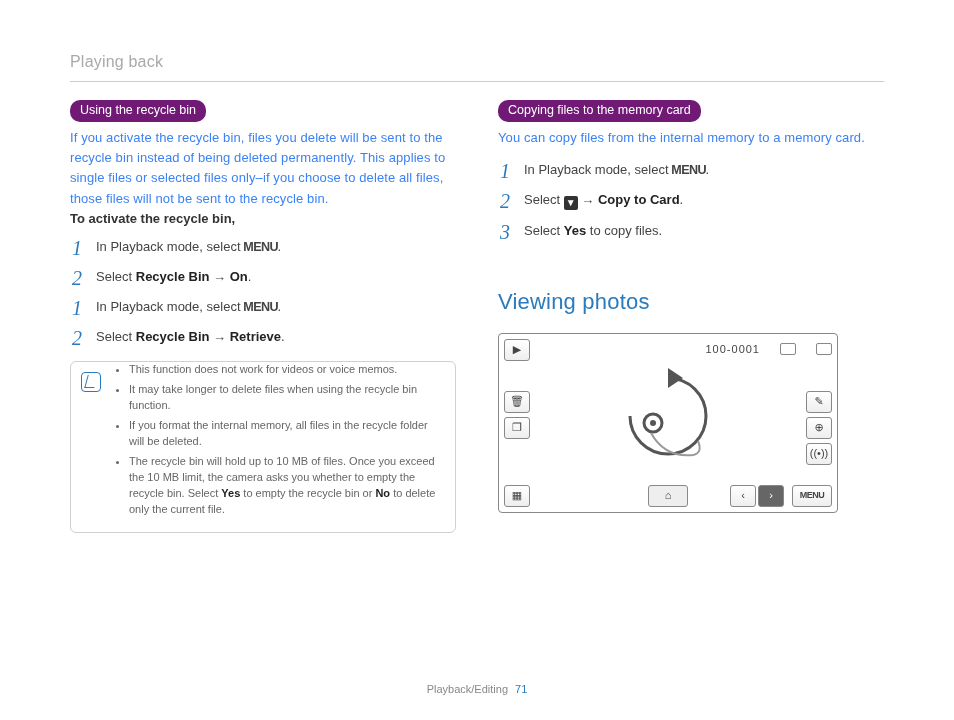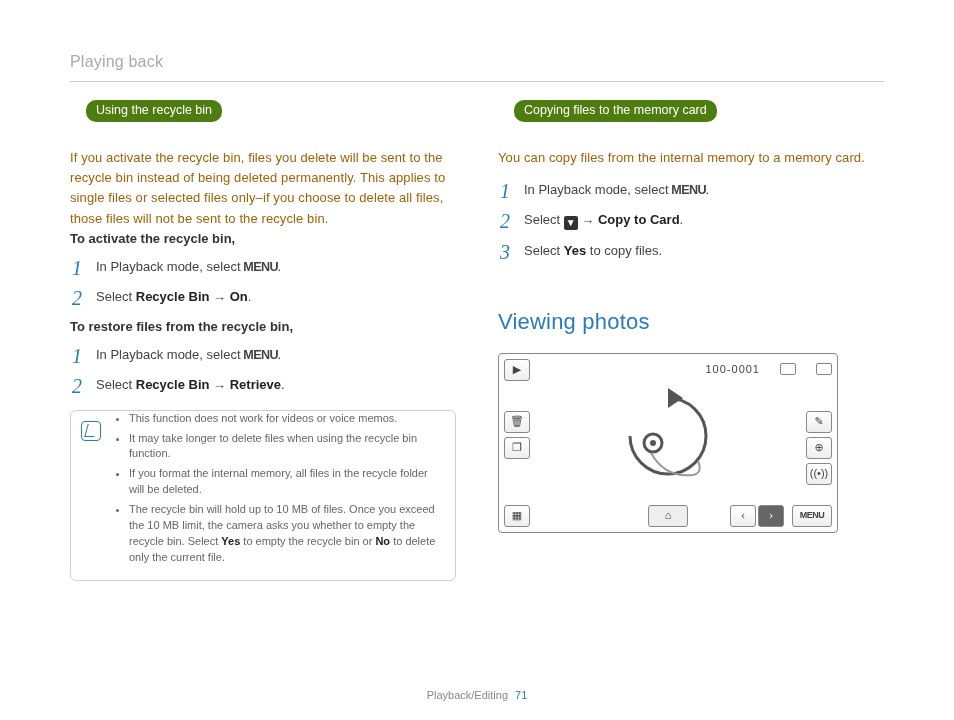--- a/index.html
+++ b/index.html
@@ -26,33 +26,31 @@
     border-top: 1px solid #ccc;
     margin-bottom: 18px;
   }
   .columns {
     display: flex;
     gap: 42px;
   }
   .col { flex: 1 1 50%; }
   .pill {
     display: inline-block;
-    background: #4d7c0f;
+    background: #701a75;
     color: #fff;
     border-radius: 10px;
     padding: 1px 10px 2px 10px;
     font-size: 12.5px;
     margin-bottom: 6px;
-    margin-left: 16px;
   }
   .body-text {
     font-size: 13px;
-    color: #a16207;
+    color: #3b82f6;
     letter-spacing: 0.1px;
-    margin-top: 20px;
   }
   .subhead {
     font-weight: bold;
     color: #333;
     margin-bottom: 8px;
     font-size: 13px;
   }
   ol.steps {
     list-style: none;
     counter-reset: step;
@@ -166,21 +164,21 @@
   .br{right:0;bottom:0;width:40px;font-weight:900;font-size:9px;letter-spacing:-0.5px;}
   .bnav1{right:76px;bottom:0;} .bnav2{right:48px;bottom:0;background:#666;color:#fff;}
   .bcenter{left:50%;bottom:0;transform:translateX(-50%);width:40px;background:#eee;}
   .rotate-gesture{
     position:absolute; left:50%; top:44%; transform:translate(-50%,-50%);
     width:130px; height:100px;
   }
   .rotate-gesture svg{width:100%;height:100%;}
   .footer {
     position:absolute;
-    bottom:16px;
+    bottom:22px;
     left:0; right:0;
     text-align:center;
     font-size:11px;
     color:#888;
   }
   .footer .pnum{ color:#2a7bbd; margin-left:4px;}
 </style>
 </head>
 <body>
 
@@ -196,21 +194,20 @@
     <div class="subhead">To activate the recycle bin,</div>
     <ol class="steps">
       <li>
         <span>In Playback mode, select </span><span class="menu-glyph">MENU</span><span>.</span>
       </li>
       <li>
         <span>Select </span><span class="bold">Recycle Bin</span><span> → </span><span class="bold">On</span><span>.</span>
       </li>
     </ol>
 
-    <div class="subhead">To restore files from the recycle bin,</div>
     <ol class="steps">
       <li>
         <span>In Playback mode, select </span><span class="menu-glyph">MENU</span><span>.</span>
       </li>
       <li>
         <span>Select </span><span class="bold">Recycle Bin</span><span> → </span><span class="bold">Retrieve</span><span>.</span>
       </li>
     </ol>
 
     <div class="note-box">

